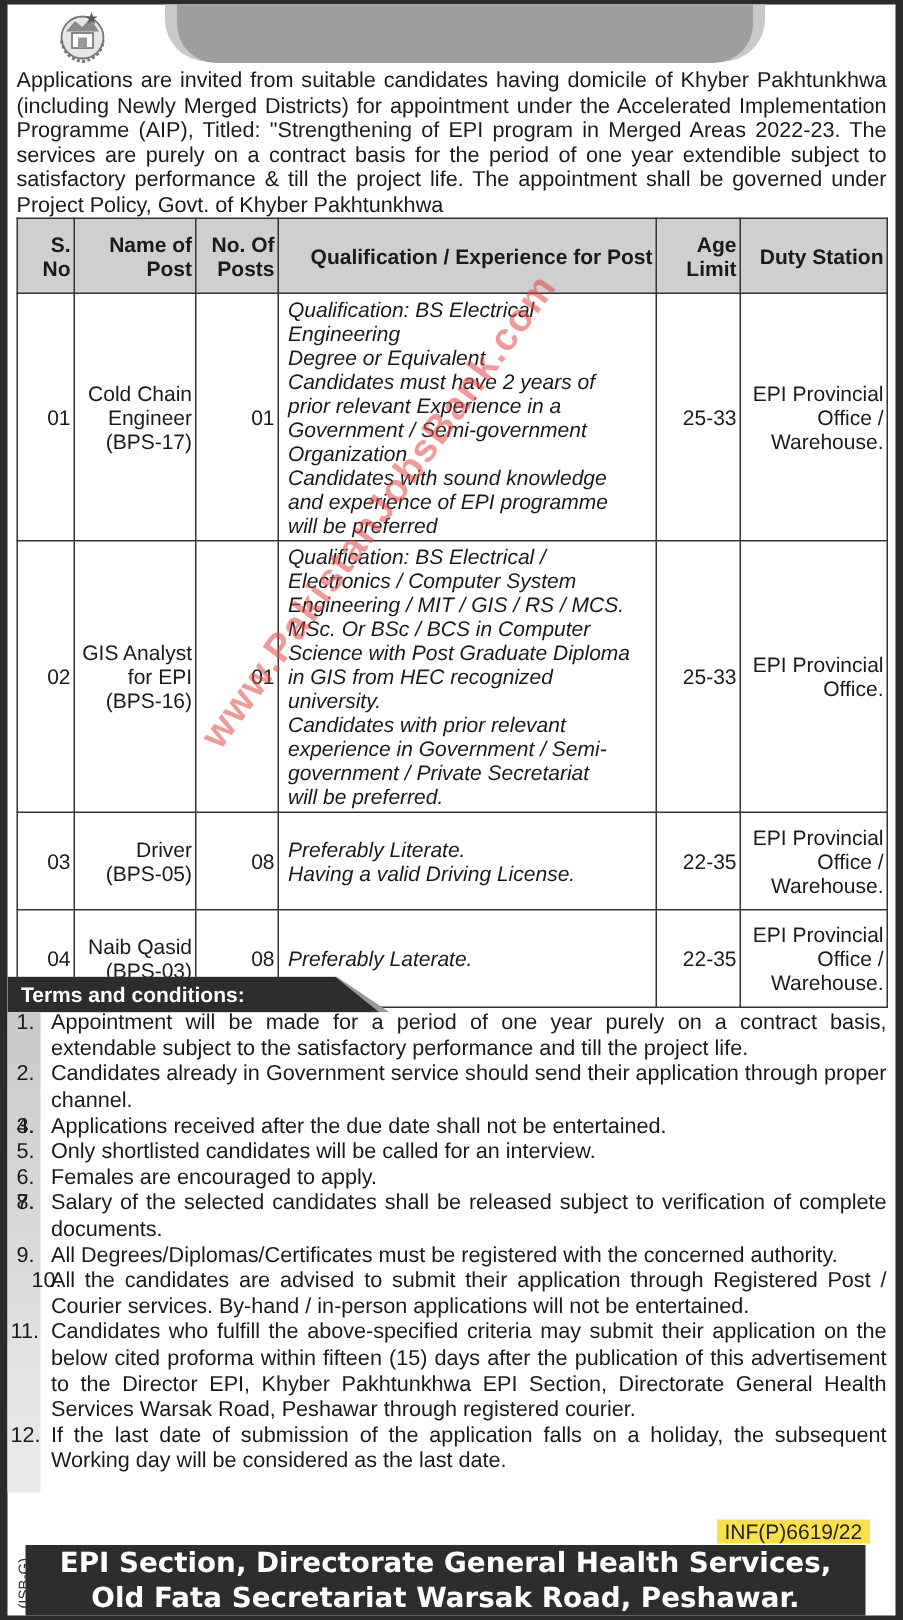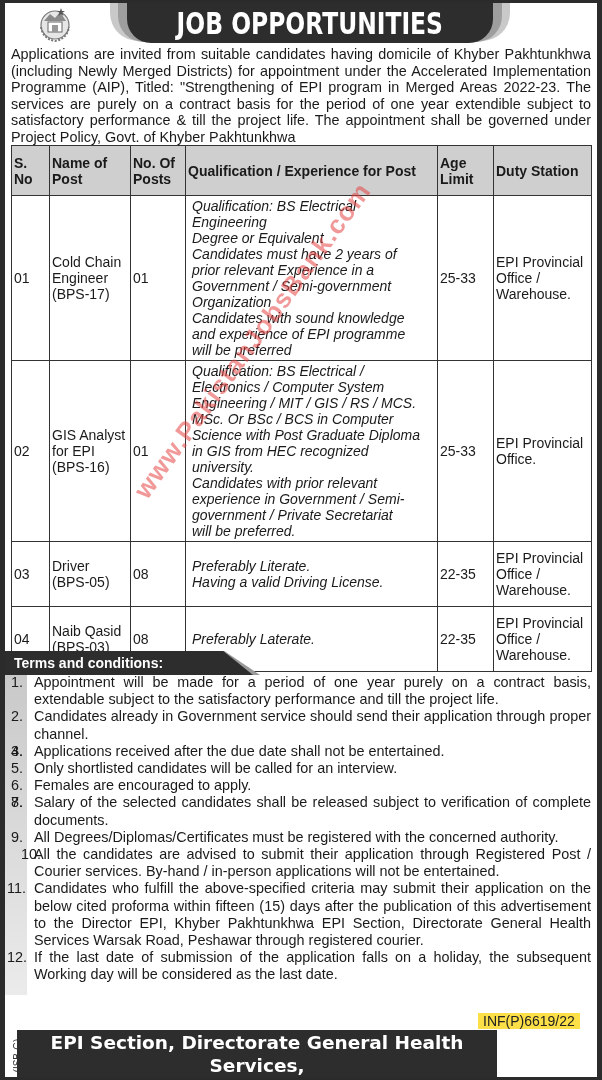--- a/index.html
+++ b/index.html
@@ -13,21 +13,21 @@
   .banner-shade1 { position:absolute; left:0; top:0; width:400px; height:38px; background:#c9c9c9; border-radius:0 0 28px 28px; }
   .banner-shade2 { position:absolute; left:8px; top:0; width:384px; height:39px; background:#9e9e9e; border-radius:0 0 26px 26px; }
   .banner { position:absolute; left:17px; top:0; width:366px; height:40px; background:#2d2d2d; border-radius:0 0 24px 24px; display:flex; align-items:center; justify-content:center; }
   .banner-title { color:#fff; font-family:"DejaVu Sans", sans-serif; font-weight:bold; font-size:30px; letter-spacing:0px; transform:scaleX(0.78); white-space:nowrap; }
 
   
   .intro { position:absolute; left:11px; top:46px; width:580px; font-size:14.4px; line-height:16.6px; text-align:justify; text-align-last:left; }
 
   
   table.jobs { position:absolute; left:11px; top:145px; width:580px; border-collapse:collapse; font-size:14px; line-height:16px; table-layout:fixed; }
-  table.jobs th, table.jobs td { border:1.5px solid #333; text-align:left; vertical-align:middle; padding:1px 2px; }
+  table.jobs th, table.jobs td { border:1.5px solid #333; text-align:right; vertical-align:middle; padding:1px 2px; }
   table.jobs th { background:#cfcfcf; font-weight:bold; font-size:14px; line-height:16px; height:47px; }
   table.jobs td.qual { text-align:left; padding:2px 6px; vertical-align:middle;font-style:italic; }
   .qline { display:block; }
 
   
   .watermark { position:absolute; left:140px; top:480px; transform:rotate(-54deg); transform-origin:left center; color:rgba(230,70,70,0.55); font-size:26px; font-weight:bold; letter-spacing:1px; white-space:nowrap; pointer-events:none; }
 
   
   .terms-head { position:absolute; left:5px; top:651px; width:255px; height:24px; }
   .terms-head .bg { position:absolute; left:0; top:0; width:255px; height:24px; background:#9a9a9a; clip-path:polygon(0 0, 86% 0, 100% 100%, 0 100%); }
@@ -35,21 +35,21 @@
   .terms-title { position:absolute; left:9px; top:1px; color:#fff; font-weight:bold; font-size:14px; line-height:22px; white-space:nowrap; }
   .terms-strip { position:absolute; left:5px; top:675px; width:22px; height:320px; background:linear-gradient(to bottom,#c9c9c9,#ebebeb); }
   ol.terms { position:absolute; left:5px; top:674px; width:586px; margin:0; padding:0; list-style:none; font-size:14.4px; line-height:17.2px; }
   ol.terms li { position:relative; padding-left:29px; text-align:justify; text-align-last:left; }
   ol.terms li .num { position:absolute; left:6px; top:0; }
 
   
   .ref { position:absolute; left:478px; top:1013px; background:#fde047; color:#222; font-size:14px; line-height:16px; padding:0 5px; }
 
   
-  .footer { position:absolute; left:17px; top:1030px; width:480px; height:47px; background:#2d2d2d; color:#fff; text-align:center; font-family:"DejaVu Sans", sans-serif; font-weight:bold; font-size:18.5px; line-height:23px; padding-top:1px; box-sizing:border-box; }
+  .footer { position:absolute; left:17px; top:1030px; width:560px; height:47px; background:#2d2d2d; color:#fff; text-align:center; font-family:"DejaVu Sans", sans-serif; font-weight:bold; font-size:18.5px; line-height:23px; padding-top:1px; box-sizing:border-box; }
   .isb { position:absolute; left:-3px; top:1050px; transform:rotate(-90deg); transform-origin:center; font-size:10px; color:#333; white-space:nowrap; width:40px; text-align:center; }
 </style>
 </head>
 <body>
 
 <div class="frame"></div>
 
 <div class="header">
   <div class="logo">
     <svg width="40" height="40" viewBox="0 0 40 40">
@@ -57,23 +57,20 @@
       <path d="M9 16 L15 9 L20 13 L25 7 L31 16 Z" fill="#8a8a8a"></path>
       <rect x="13" y="17" width="14" height="10" fill="#fff" stroke="#666" stroke-width="1"></rect>
       <rect x="17" y="20" width="6" height="7" fill="#999"></rect>
       <path d="M6 22 Q8 34 20 36 Q32 34 34 22" fill="none" stroke="#777" stroke-width="2" stroke-dasharray="2 1.5"></path>
       <path d="M26 3 L27 6 L30 6 L27.5 7.8 L28.5 11 L26 9 L23.5 11 L24.5 7.8 L22 6 L25 6 Z" fill="#555"></path>
     </svg>
   </div>
   <div class="banner-wrap">
     <div class="banner-shade1"></div>
     <div class="banner-shade2"></div>
-    <div class="banner">
-      <span class="banner-title">JOB OPPORTUNITIES</span>
-    </div>
   </div>
 </div>
 
 <p class="intro" style="margin:0;">Applications are invited from suitable candidates having domicile of Khyber Pakhtunkhwa (including Newly Merged Districts) for appointment under the Accelerated Implementation Programme (AIP), Titled: "Strengthening of EPI program in Merged Areas 2022-23. The services are purely on a contract basis for the period of one year extendible subject to satisfactory  performance &amp; till the project life. The appointment shall be governed under Project Policy, Govt. of Khyber Pakhtunkhwa</p>
 
 <table class="jobs">
   <colgroup>
     <col style="width:38px">
       <col style="width:81px">
       <col style="width:55px">

